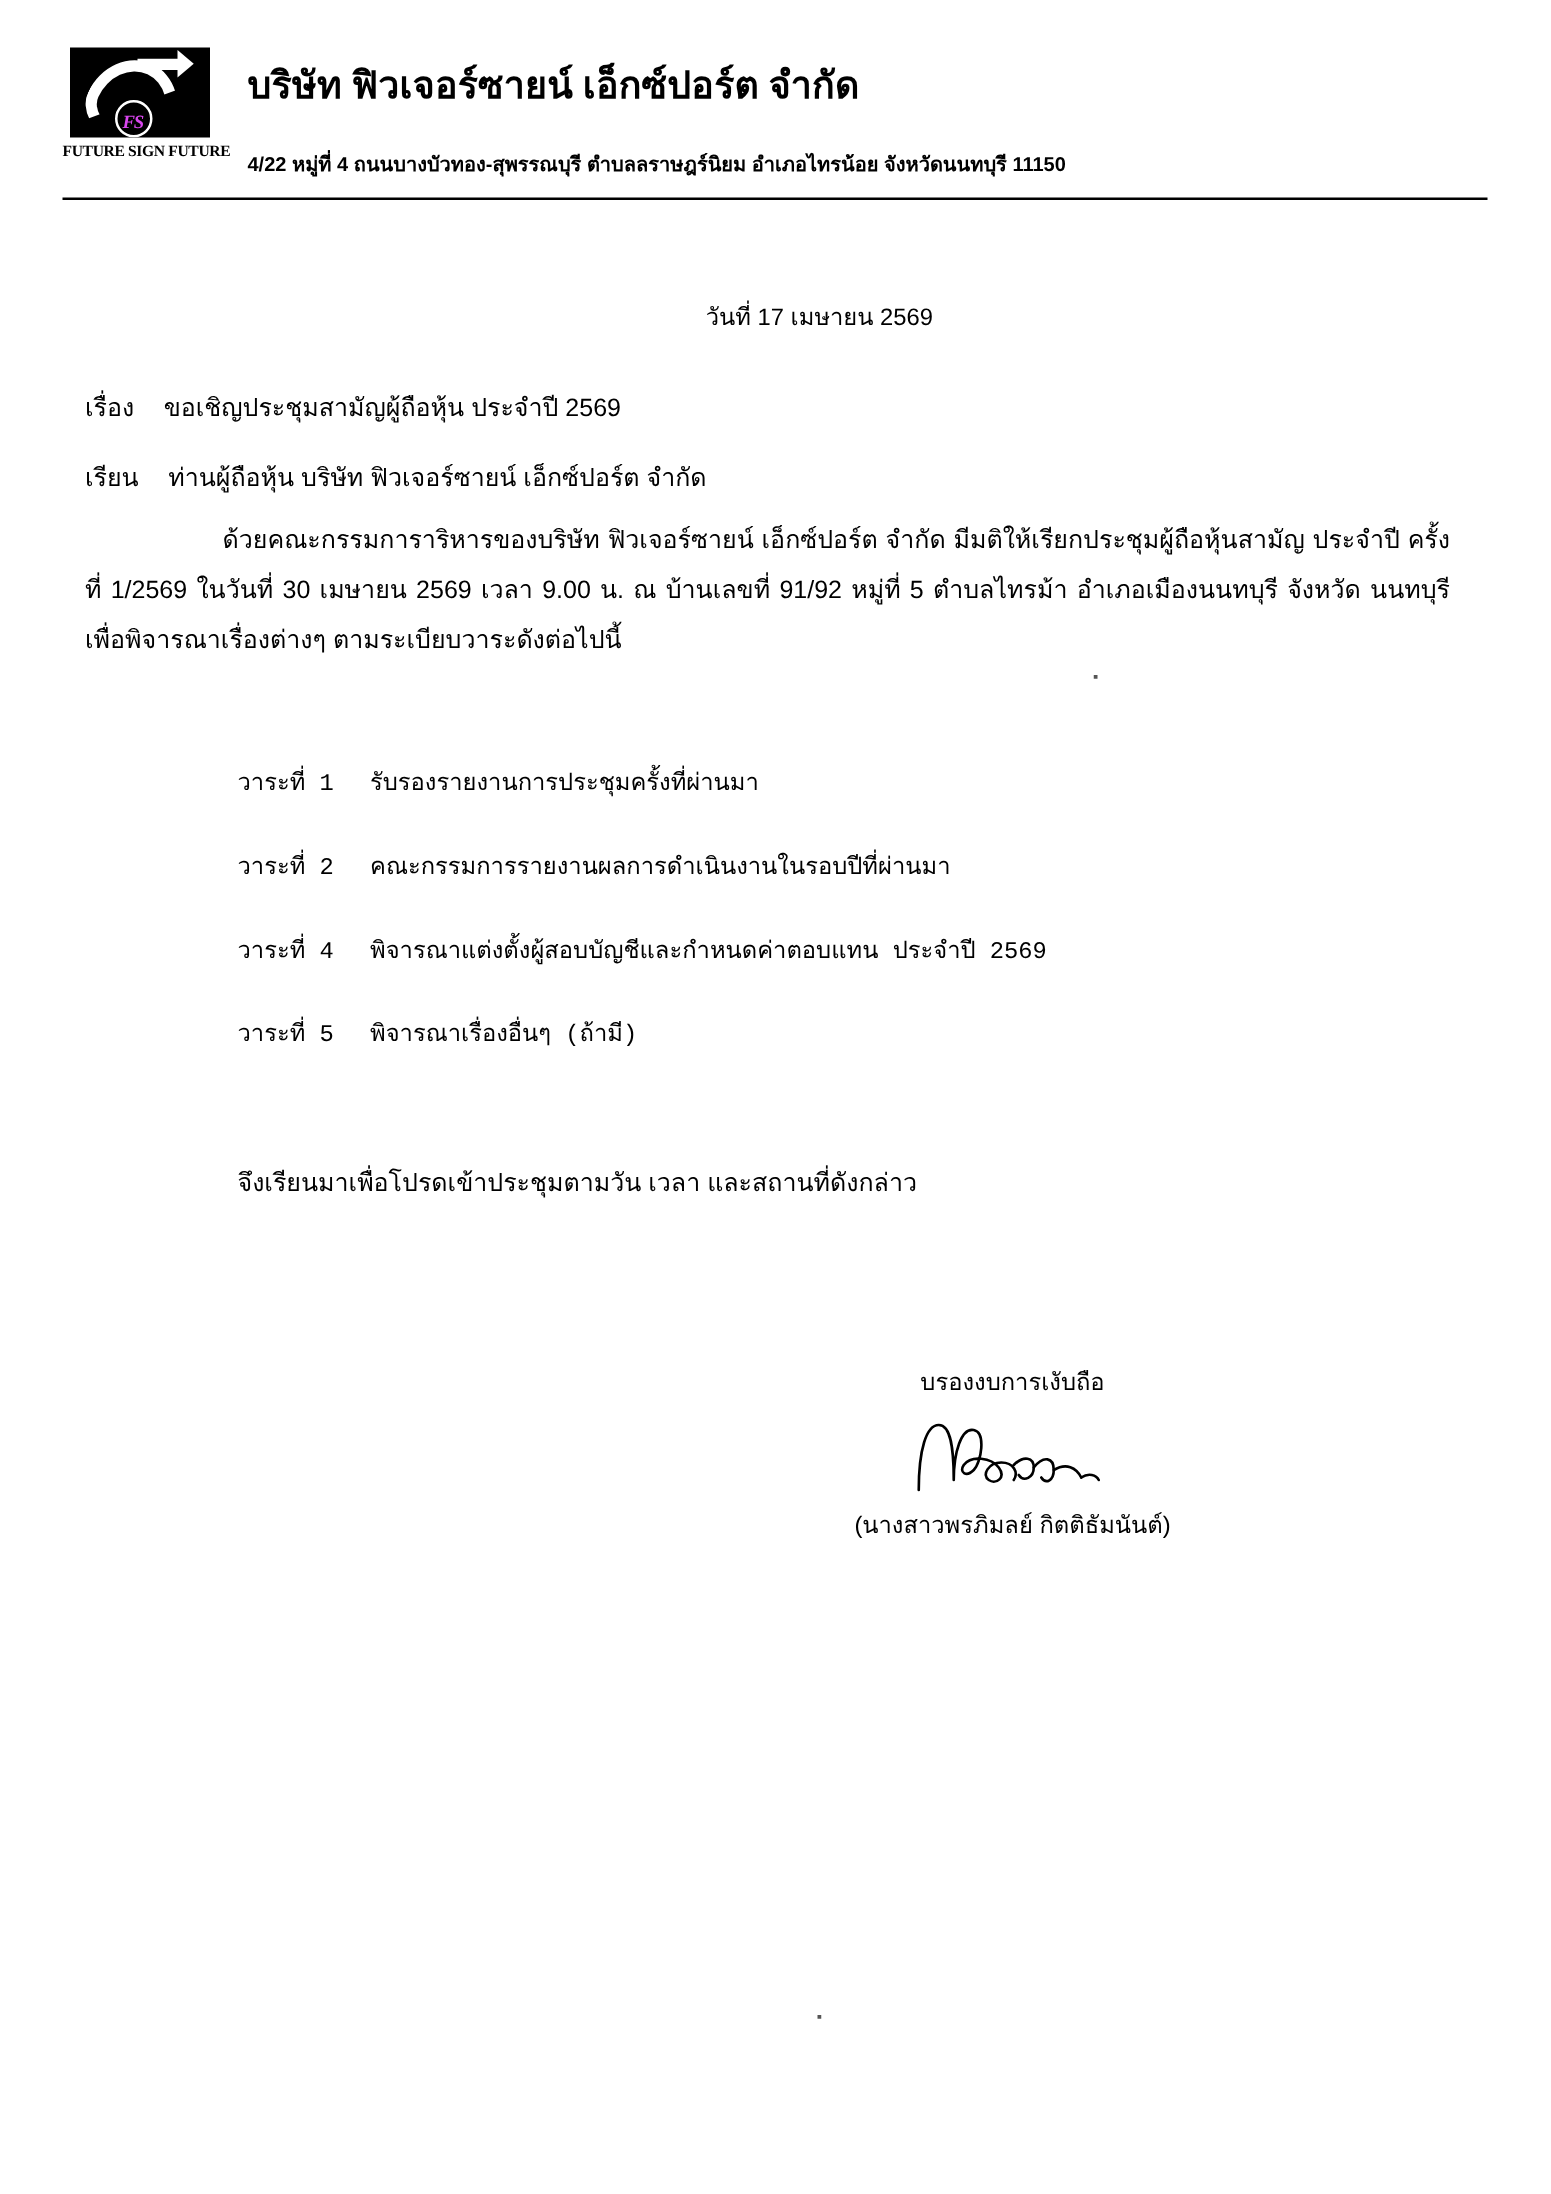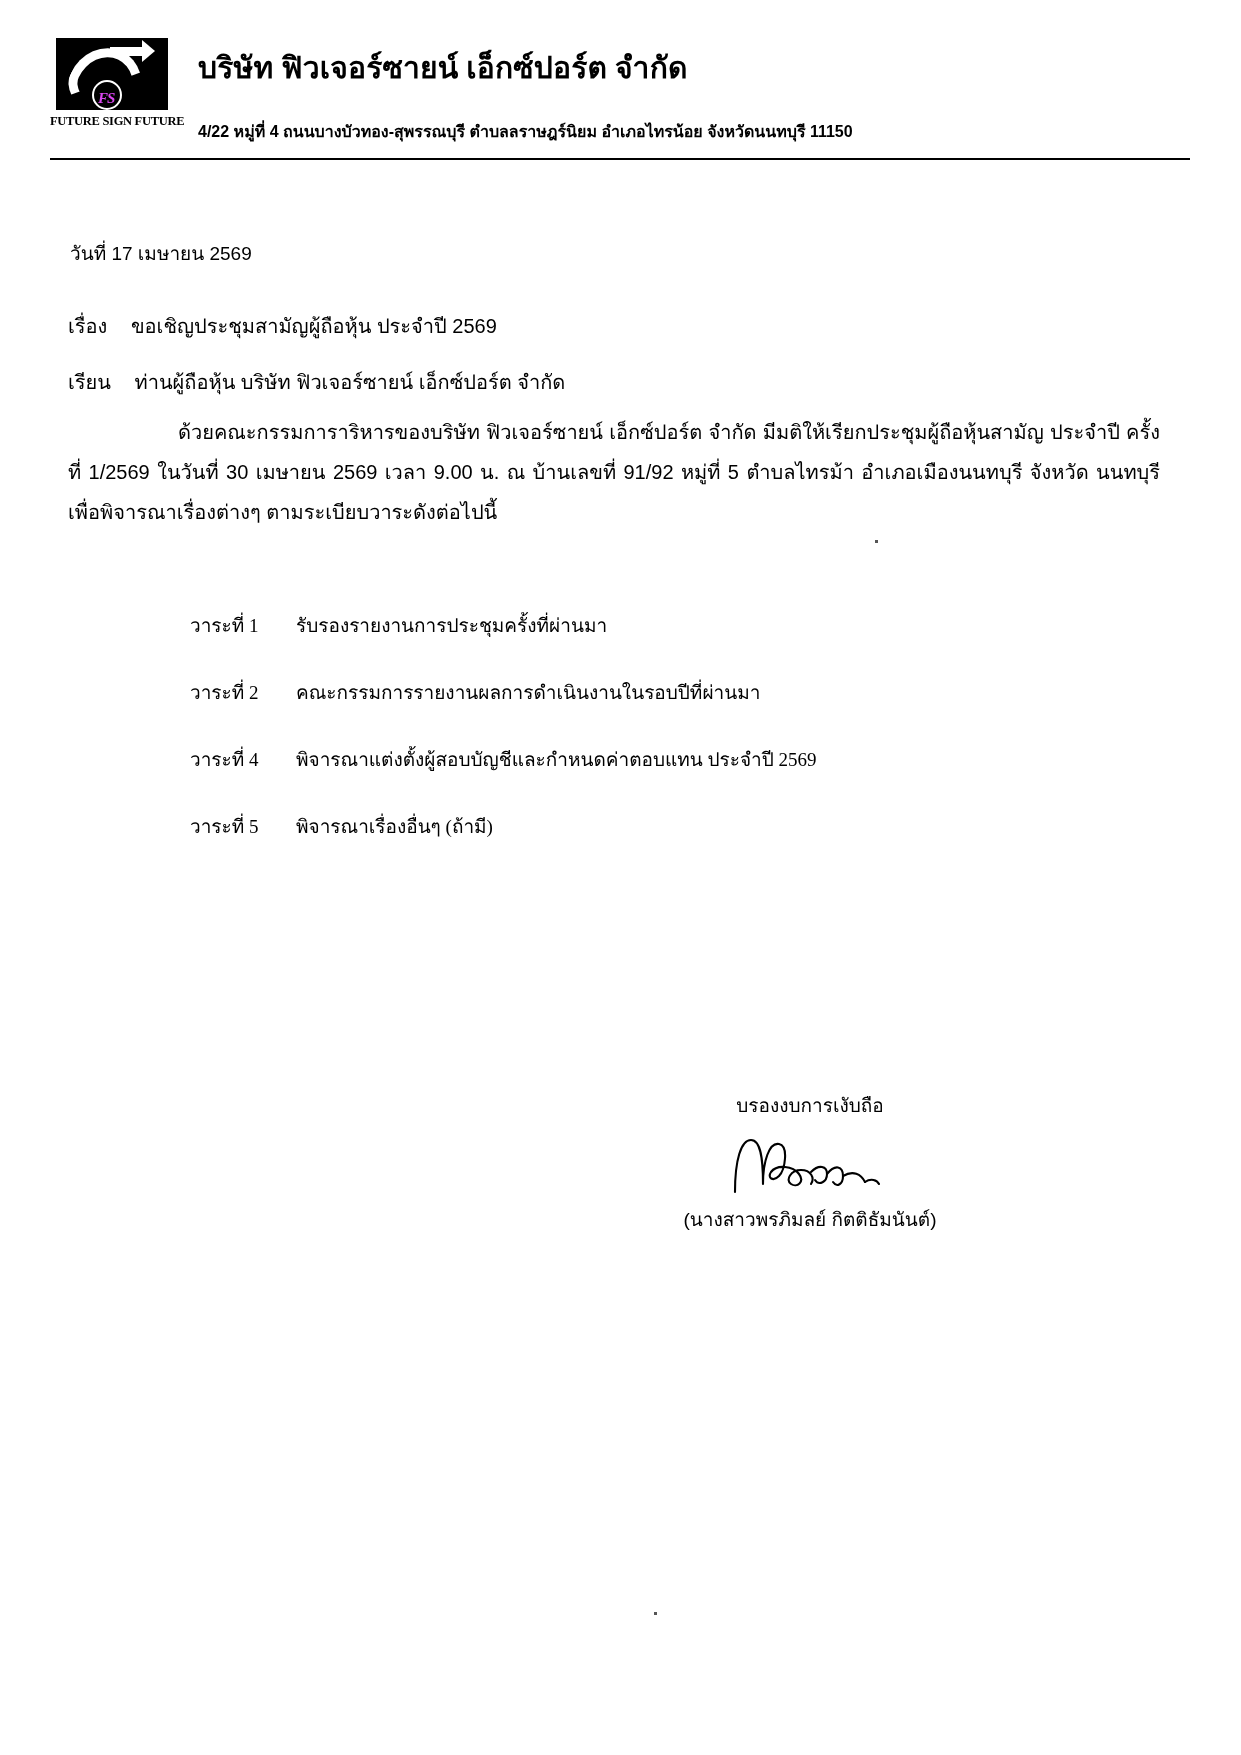--- a/index.html
+++ b/index.html
@@ -129,21 +129,21 @@
     height: 0;
     border-top: 2px solid #000;
   }
 
   
   .doc-date {
     position: absolute;
     left: 0;
     top: 238px;
     width: 1241px;
-    text-align: left;
+    text-align: center;
     font-family: "Liberation Sans", sans-serif;
     font-size: 19px;
     padding-left: 70px;
     box-sizing: border-box;
   }
   .field-row {
     position: absolute;
     left: 68px;
     font-family: "Liberation Sans", sans-serif;
     font-size: 20px;
@@ -166,21 +166,21 @@
   #intro-para { top: 412px; }
   #intro-para .indent { display: inline-block; width: 110px; }
 
   .agenda {
     position: absolute;
     left: 190px;
     top: 610px;
     width: 960px;
   }
   .agenda-item {
-    font-family: Liberation Serif, serif;
+    font-family: Liberation Mono, monospace;
     font-size: 19px;
     margin-bottom: 37px;
     white-space: nowrap;
   }
   .agenda-item .ag-no {
     display: inline-block;
     min-width: 106px;
   }
   .agenda-item .ag-text { display: inline-block; }
 
@@ -274,20 +274,21 @@
       <span class="ag-no">วาระที่ 2</span><span class="ag-text">คณะกรรมการรายงานผลการดำเนินงานในรอบปีที่ผ่านมา</span>
     </div>
     <div class="agenda-item">
       <span class="ag-no">วาระที่ 4</span><span class="ag-text">พิจารณาแต่งตั้งผู้สอบบัญชีและกำหนดค่าตอบแทน ประจำปี 2569</span>
     </div>
     <div class="agenda-item">
       <span class="ag-no">วาระที่ 5</span><span class="ag-text">พิจารณาเรื่องอื่นๆ (ถ้ามี)</span>
     </div>
   </div>
 
+  <div id="closing-para">จึงเรียนมาเพื่อโปรดเข้าประชุมตามวัน เวลา และสถานที่ดังกล่าว</div>
 
   <div class="sig-block">
     <div class="sig-regards">บรองงบการเงับถือ</div>
     <div class="sig-image">
       <svg width="190" height="76" viewBox="0 0 190 76">
         <g fill="none" stroke="#000" stroke-width="2.1" stroke-linecap="round" stroke-linejoin="round">
           <path d="M20 66 C20 34, 26 14, 36 14 C46 14, 48 34, 48 58 C48 36, 54 16, 64 18 C74 20, 70 44, 64 50 C58 56, 52 52, 56 46 C62 38, 78 40, 84 48 C90 56, 82 62, 76 58 C70 54, 76 44, 86 44 C96 44, 100 52, 96 58"></path>
           <path d="M96 46 C104 38, 112 40, 112 48 C112 56, 104 60, 100 54"></path>
           <path d="M112 48 C120 38, 128 40, 128 50 C128 58, 122 62, 118 56"></path>
           <path d="M128 50 C138 44, 146 48, 150 56"></path>

